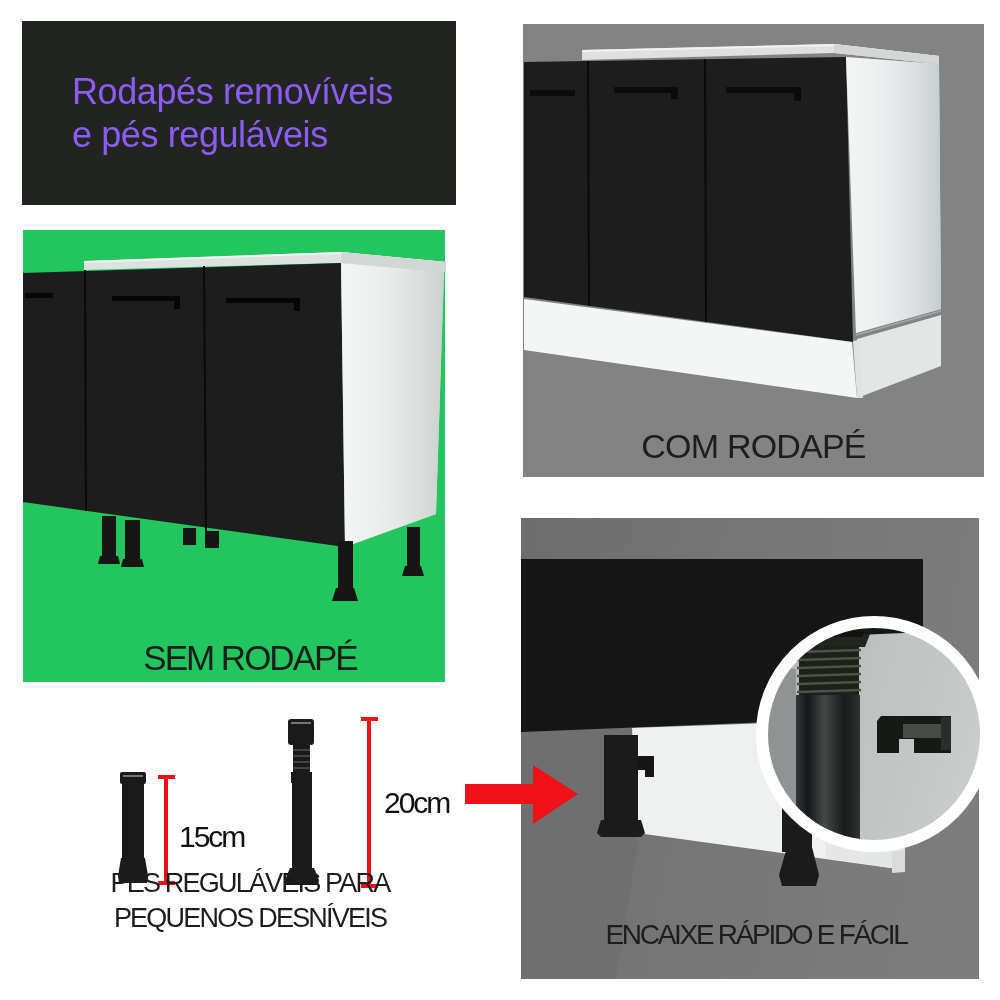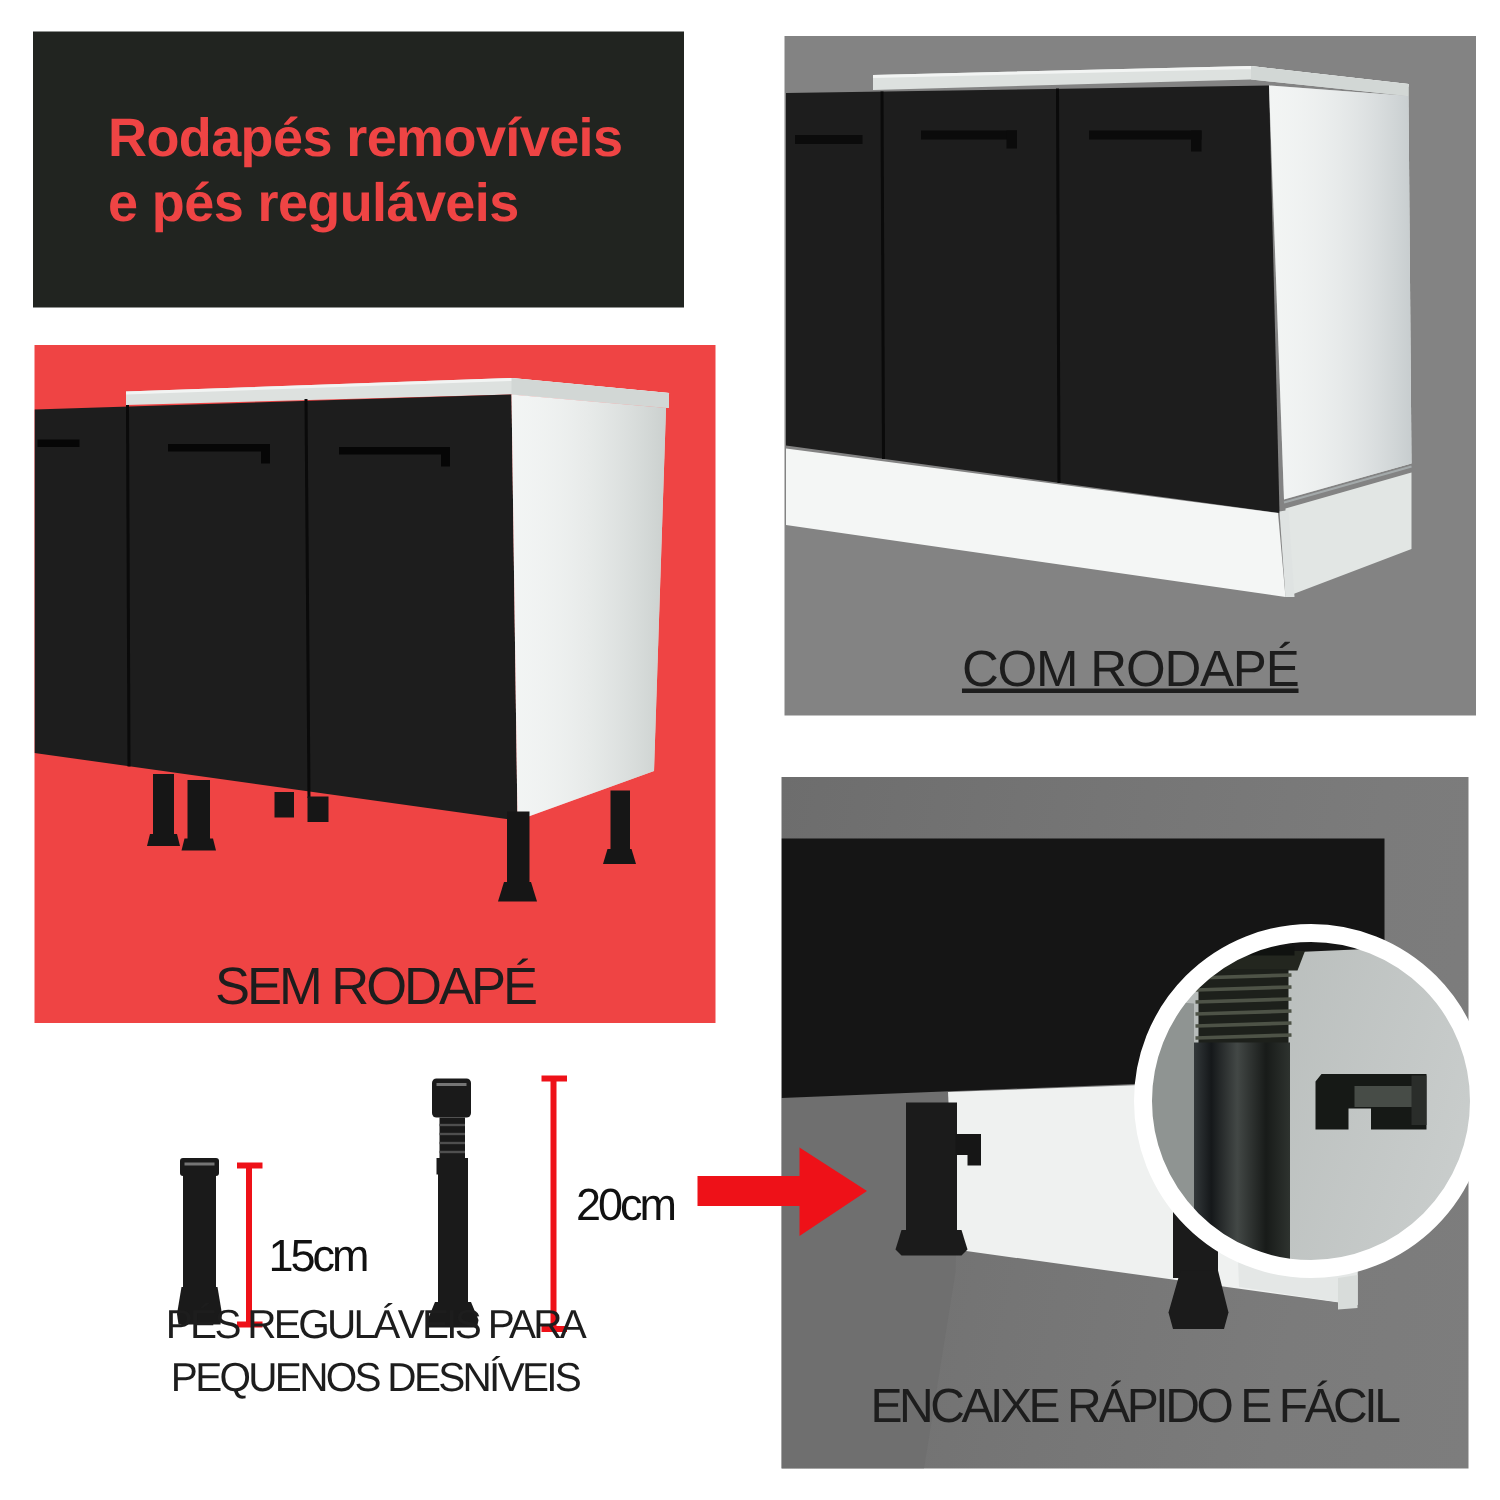--- a/index.html
+++ b/index.html
@@ -5,25 +5,25 @@
   html,body{margin:0;padding:0;background:#ffffff;}
   body{width:1000px;height:1000px;position:relative;overflow:hidden;
        font-family:"Liberation Sans",sans-serif;}
   .abs{position:absolute;}
   .cap{color:#1d1d1d;text-align:center;white-space:nowrap;transform:translateZ(0);}
 </style>
 </head>
 <body>
 
 <div class="abs" id="titlebox" style="left:22px;top:21px;width:434px;height:184px;background:#212420;">
-  <div style="position:absolute;left:50px;top:49px;color:#ef4444;font-weight:bold;transform:translateZ(0);
+  <div style="position:absolute;left:50px;top:49px;color:#8b5cf6;font-weight:normal;transform:translateZ(0);
               font-size:36px;line-height:43px;letter-spacing:-0.4px;">Rodapés removíveis<br>e pés reguláveis</div>
 </div>
 
-<div class="abs" style="left:23px;top:230px;width:454px;height:452px;background:#ef4444;">
+<div class="abs" style="left:23px;top:230px;width:422px;height:452px;background:#22c55e;">
   <svg width="454" height="452" viewBox="0 0 454 452" style="position:absolute;left:0;top:0">
 
     <polygon points="61,31 318,22 423,32 423,42 318,33 61,40" fill="#dde1df"></polygon>
     <polyline points="61,32 318,23 423,33" fill="none" stroke="#f2f4f3" stroke-width="2"></polyline>
     <polygon points="318,22 423,32 423,42 318,33" fill="#d2d7d5"></polygon>
 
     <polygon points="0,43 318,33 322,317 0,272" fill="#1d1d1d"></polygon>
 
     <line x1="62" y1="40" x2="63" y2="281" stroke="#0a0a0a" stroke-width="2"></line>
     <line x1="181" y1="36" x2="183" y2="302" stroke="#0a0a0a" stroke-width="2"></line>
@@ -86,21 +86,21 @@
 
     <polygon points="334,315 418,291 418,342 334,374" fill="#e2e6e4"></polygon>
     <polygon points="330,317 336,316 340,374 334,374" fill="#dfe3e2"></polygon>
     <defs>
       <linearGradient id="sideg2" x1="0" y1="0" x2="1" y2="0">
         <stop offset="0" stop-color="#ffffff" stop-opacity="0.25"></stop>
         <stop offset="1" stop-color="#c3c9cb" stop-opacity="0.9"></stop>
       </linearGradient>
     </defs>
   </svg>
-  <div class="cap" style="position:absolute;left:0;top:403px;width:461px;font-size:34px;letter-spacing:-0.8px;text-decoration:underline;">COM RODAPÉ</div>
+  <div class="cap" style="position:absolute;left:0;top:403px;width:461px;font-size:34px;letter-spacing:-0.8px;">COM RODAPÉ</div>
 </div>
 
 <div class="abs" style="left:521px;top:518px;width:458px;height:461px;background:linear-gradient(100deg,#6d6d6d,#757575 40%,#7b7b7b 75%,#7d7d7d);overflow:visible;">
   <svg width="479" height="461" viewBox="0 0 479 461" style="position:absolute;left:0;top:0">
 
     <polygon points="0,214 119,209 116,330 95,461 0,461" fill="#6f6f6f"></polygon>
 
     <polygon points="0,41 402,41 402,198 0,214" fill="#151515"></polygon>
 
     <polygon points="111,210 384,200 384,352 116,315" fill="#eff1f0"></polygon>
@@ -108,21 +108,21 @@
 
     <polygon points="371,334 384,332 384,354 371,355" fill="#d8dcda"></polygon>
 
     <rect x="83" y="217" width="34" height="85" fill="#1b1b1b"></rect>
     <polygon points="80,302 120,302 124,315 120,319 80,319 76,315" fill="#1b1b1b"></polygon>
     <path d="M116 238 h17 v21 h-9 v-7 h-8 z" fill="#161616"></path>
 
     <rect x="261" y="282" width="30" height="52" fill="#1b1b1b"></rect>
     <polygon points="266,329 291,329 298,357 295,368 261,368 258,357" fill="#1b1b1b"></polygon>
   </svg>
-  <div class="cap" style="position:absolute;left:6px;top:401px;width:458px;font-size:32px;letter-spacing:-2.3px;text-align:center;">ENCAIXE RÁPIDO E FÁCIL</div>
+  <div class="cap" style="position:absolute;left:6px;top:401px;width:458px;font-size:28px;letter-spacing:-2.3px;text-align:center;">ENCAIXE RÁPIDO E FÁCIL</div>
 </div>
 
 <svg class="abs" style="left:745px;top:605px;" width="260" height="260" viewBox="0 0 260 260">
   <defs>
     <clipPath id="cclip">
         <circle cx="129" cy="129" r="107"></circle>
       </clipPath>
     <linearGradient id="circg" x1="0" y1="0" x2="1" y2="0.3">
       <stop offset="0" stop-color="#b0b5b3"></stop>
       <stop offset="1" stop-color="#c9cdcc"></stop>

